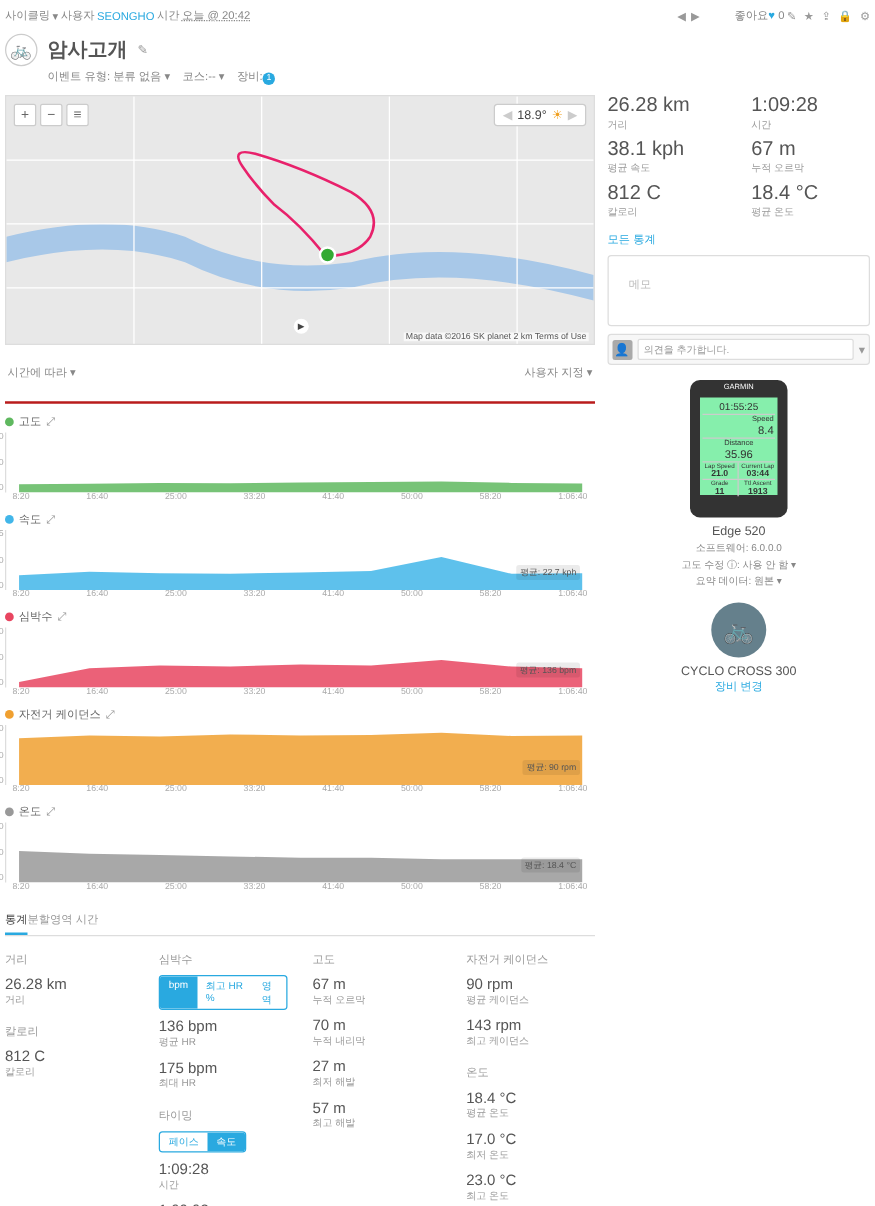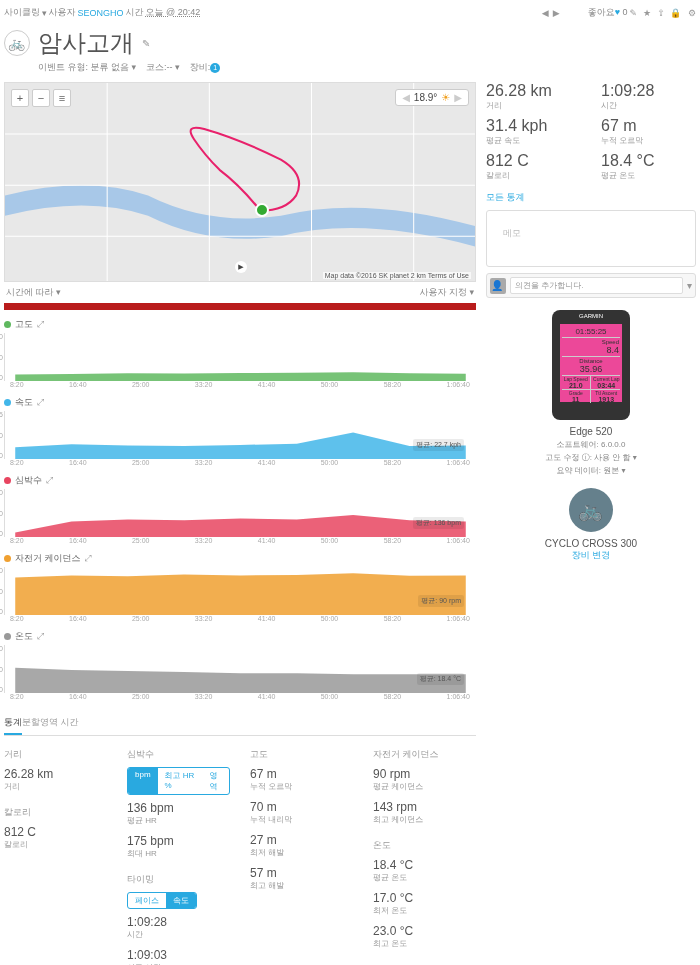--- a/index.html
+++ b/index.html
@@ -4,62 +4,62 @@
 <style>
 *{margin:0;padding:0;box-sizing:border-box;font-family:Arial,Helvetica,sans-serif}
 body{background:#fff;font-size:10px;color:#444}
 .container{width:700px;margin:0 auto;padding:4px}
 .topbar{display:flex;justify-content:space-between;align-items:center;font-size:9px;color:#888;padding:2px 0}
 .topbar-left,.topbar-right{display:flex;gap:2px;align-items:center}
 .topbar a{color:#29a9e0;text-decoration:none}
 .topbar-icons{display:flex;gap:6px;color:#999}
 .header-row{display:flex;align-items:center;gap:8px;margin-top:6px}
 .bike-icon{width:26px;height:26px;border:1px solid #ccc;border-radius:50%;display:flex;align-items:center;justify-content:center;font-size:14px;color:#888}
-.title{font-size:24px;color:#555;font-weight:400}
+.title{font-size:16px;color:#555;font-weight:700}
 .pencil{color:#999;font-size:10px}
 .subheader{display:flex;gap:10px;font-size:9px;color:#888;margin-left:34px;margin-top:2px}
 .subheader .dd::after{content:" ▾"}
 .badge{background:#29a9e0;color:#fff;border-radius:50%;width:10px;height:10px;display:inline-flex;align-items:center;justify-content:center;font-size:7px}
 .main{display:flex;gap:10px;margin-top:8px}
 .left{flex:1}
 .right{width:210px}
 .map{position:relative;width:100%;height:200px;border:1px solid #ddd;background:#e8e8e8;overflow:hidden}
 .map-roads{position:absolute;inset:0}
 .river{position:absolute;fill:#a8c8e8}
 .roads{stroke:#fff;stroke-width:1;fill:none}
 .route{stroke:#e8216b;stroke-width:2;fill:none}
 .map-controls{position:absolute;top:6px;left:6px;display:flex;gap:3px}
 .map-btn{width:18px;height:18px;background:#fff;border:1px solid #ccc;border-radius:2px;display:flex;align-items:center;justify-content:center;font-size:11px;color:#666;cursor:pointer}
 .map-temp{position:absolute;top:6px;right:6px;background:#fff;border:1px solid #ccc;border-radius:3px;padding:2px 6px;display:flex;gap:4px;align-items:center;font-size:10px}
 .sun-icon{color:#f0a020}
 .map-marker{position:absolute;top:120px;left:250px;width:14px;height:14px;background:#3a3;border-radius:50%;border:2px solid #fff}
 .map-play{position:absolute;bottom:8px;left:230px;width:12px;height:12px;background:#fff;border-radius:50%;display:flex;align-items:center;justify-content:center;font-size:7px}
 .map-attrib{position:absolute;bottom:2px;right:4px;font-size:7px;color:#555;background:rgba(255,255,255,0.7);padding:0 2px}
-.chart-header{display:flex;justify-content:space-between;padding:4px 2px;font-size:9px;color:#888;border-bottom:7px solid #b91c1c}
+.chart-header{display:flex;justify-content:space-between;padding:16px 2px;font-size:9px;color:#888;border-bottom:2px solid #b91c1c}
 .chart-block{margin-top:8px}
 .chart-label{display:flex;align-items:center;gap:4px;font-size:9px;color:#666;margin-bottom:2px}
 .dot{width:7px;height:7px;border-radius:50%}
 .chart{position:relative;height:48px;border-left:1px solid #ddd}
 .chart svg{width:100%;height:100%}
 .chart-axis{display:flex;justify-content:space-between;font-size:7px;color:#aaa;padding:0 6px}
 .chart-yaxis{position:absolute;left:-20px;top:0;height:100%;display:flex;flex-direction:column;justify-content:space-between;font-size:7px;color:#aaa;text-align:right;width:18px}
 .chart-expand{float:right;color:#999;cursor:pointer}
 .chart-badge{position:absolute;right:12px;bottom:8px;background:rgba(0,0,0,0.08);font-size:7px;padding:1px 3px;border-radius:2px;color:#555}
 .stats-grid{display:grid;grid-template-columns:1fr 1fr;gap:6px 20px;margin-bottom:10px}
 .stat-val{font-size:16px;color:#555;font-weight:300}
 .stat-lbl{font-size:8px;color:#999}
 .link{color:#29a9e0;font-size:9px;text-decoration:none;cursor:pointer}
 .memo{border:1px solid #ddd;border-radius:3px;height:57px;padding:16px;margin-top:6px}
 .memo-placeholder{color:#bbb;font-size:9px}
 .opinion{display:flex;align-items:center;gap:4px;margin-top:6px;border:1px solid #ddd;border-radius:3px;padding:3px;background:#f7f7f7}
 .opinion-icon{width:16px;height:16px;background:#aaa;border-radius:2px;display:flex;align-items:center;justify-content:center;color:#fff;font-size:10px}
 .opinion-input{flex:1;border:1px solid #ddd;border-radius:2px;padding:2px 4px;font-size:8px;color:#999;background:#fff}
 .device{text-align:center;margin-top:12px}
 .device-img{width:78px;height:110px;margin:0 auto;background:#333;border-radius:8px;position:relative}
-.device-screen{position:absolute;top:14px;left:8px;right:8px;bottom:18px;background:#ec4899;font-size:6px;color:#333;padding:2px}
+.device-screen{position:absolute;top:14px;left:8px;right:8px;bottom:18px;background:#86efac;font-size:6px;color:#333;padding:2px}
 .device-brand{position:absolute;top:3px;left:0;right:0;text-align:center;color:#fff;font-size:6px}
 .device-name{font-size:10px;color:#555;margin-top:6px}
 .device-info{font-size:8px;color:#888;margin-top:2px}
 .bike-circle{width:44px;height:44px;border-radius:50%;background:#65808c;margin:12px auto 6px;display:flex;align-items:center;justify-content:center;color:#fff;font-size:20px}
 .tabs{display:flex;border-bottom:1px solid #ddd;margin-top:12px;font-size:9px;color:#999}
 .tab{padding:4px 0;cursor:pointer}
 .tab.active{color:#444;border-bottom:2px solid #29a9e0}
 .bottom-stats{display:flex;gap:20px;margin-top:12px}
 .col{flex:1}
 .section-title{font-size:9px;color:#999;margin-bottom:6px}
@@ -400,21 +400,21 @@
       <div class="stats-grid" id="summary">
           <div>
             <div class="stat-val">26.28 km</div>
             <div class="stat-lbl">거리</div>
           </div>
           <div>
             <div class="stat-val">1:09:28</div>
             <div class="stat-lbl">시간</div>
           </div>
           <div>
-            <div class="stat-val">31.4 kph</div>
+            <div class="stat-val">38.1 kph</div>
             <div class="stat-lbl">평균 속도</div>
           </div>
           <div>
             <div class="stat-val">67 m</div>
             <div class="stat-lbl">누적 오르막</div>
           </div>
           <div>
             <div class="stat-val">812 C</div>
             <div class="stat-lbl">칼로리</div>
           </div>

